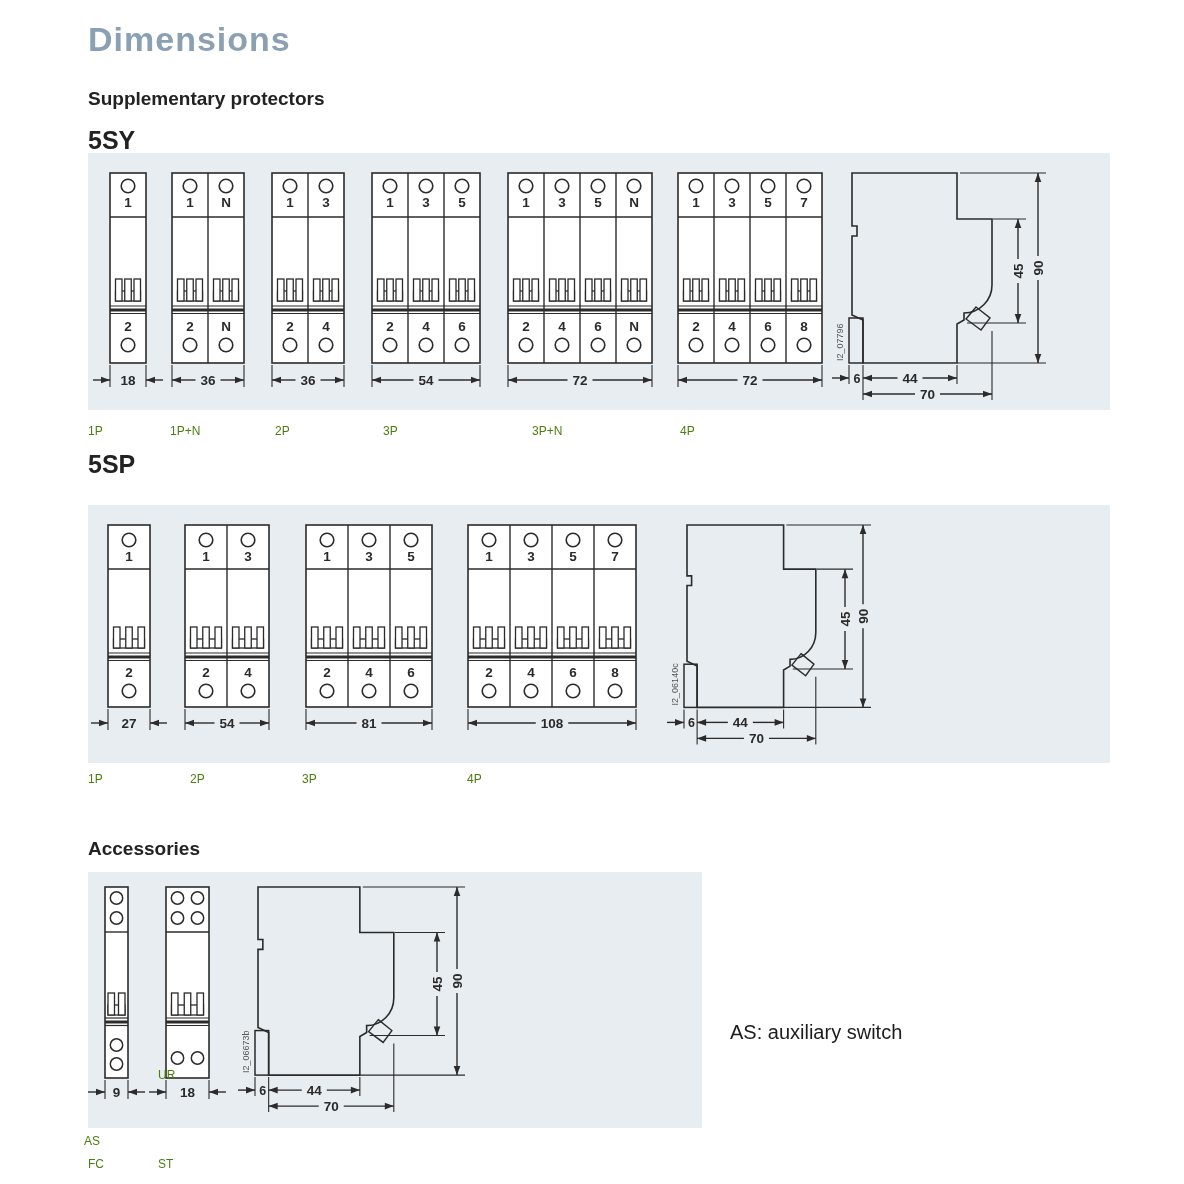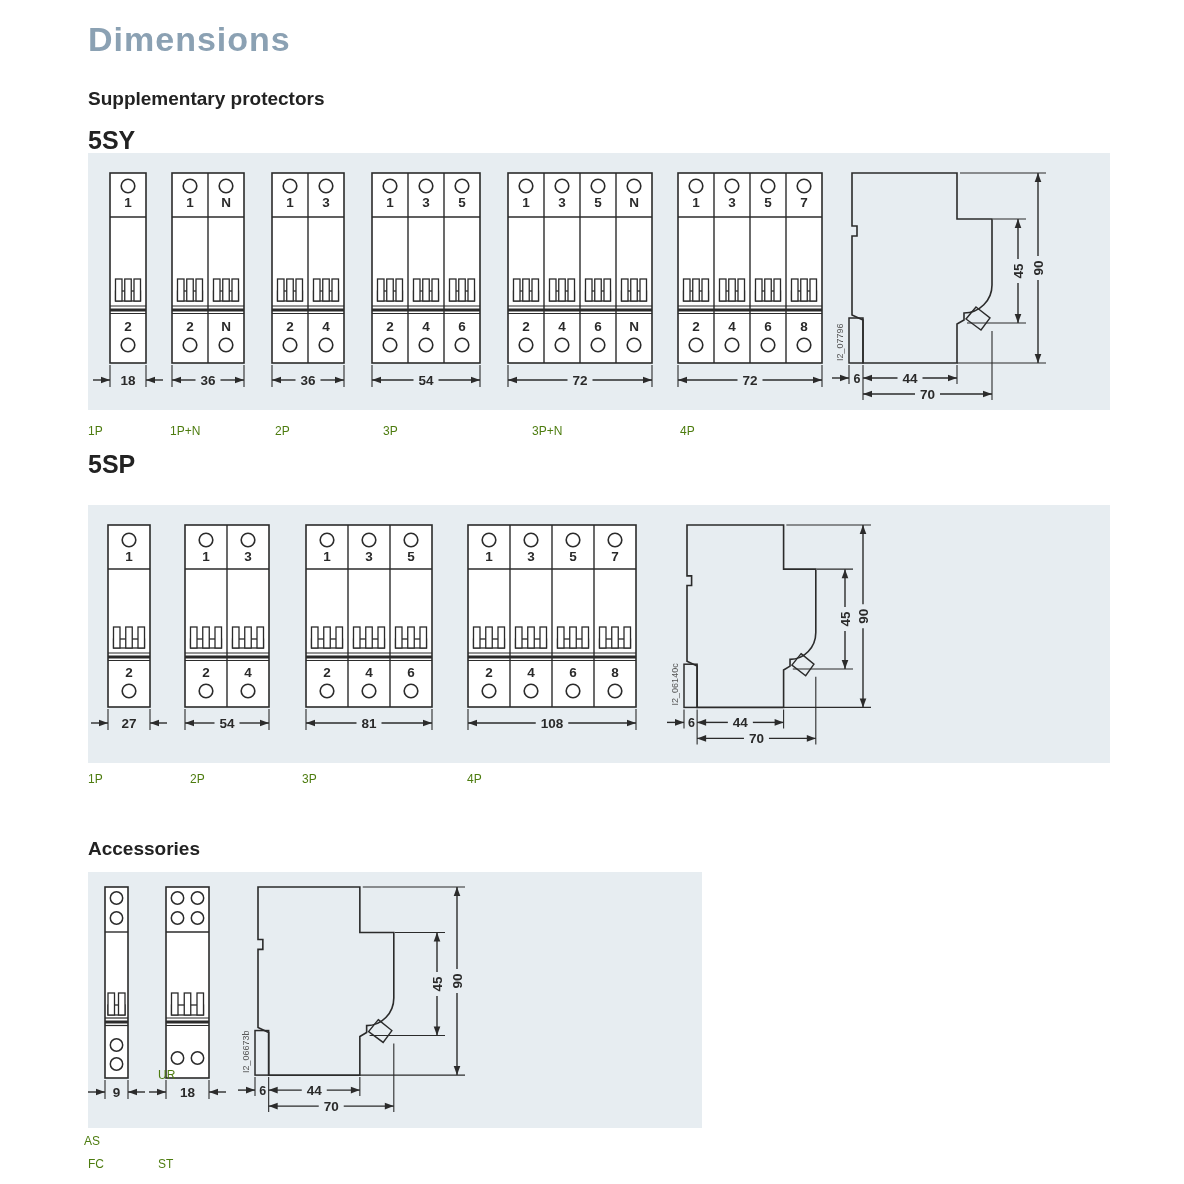--- a/index.html
+++ b/index.html
@@ -568,20 +568,21 @@
           <line x1="255.73499999999996" y1="234.1" x2="305.79999999999995" y2="234.1" stroke="#2b2b2b" stroke-width="1.4"></line>
           <polygon points="180.67,234.1 189.67,230.79999999999998 189.67,237.4" fill="#2b2b2b"></polygon>
           <polygon points="305.79999999999995,234.1 296.79999999999995,230.79999999999998 296.79999999999995,237.4" fill="#2b2b2b"></polygon>
           <text x="243.23499999999996" y="238.79999999999998" font-size="13.5" font-weight="600" text-anchor="middle" fill="#2a2a2a">70</text>
           <text x="0" y="0" font-size="9" font-weight="400" text-anchor="start" fill="#555" transform="translate(161,201.1) rotate(-90)">I2_06673b</text>
         </g>
       </svg>
   </div>
 
   <div class="legend" style="left:730px;top:1018px">
+    <div>AS: auxiliary switch</div>
   </div>
 
   <div class="lbl" style="left:84px;top:1134px">AS</div>
   <div class="lbl" style="left:88px;top:1157px">FC</div>
   <div class="lbl" style="left:158px;top:1068px">UR</div>
   <div class="lbl" style="left:158px;top:1157px">ST</div>
 
 </div>
 
 </body></html>

